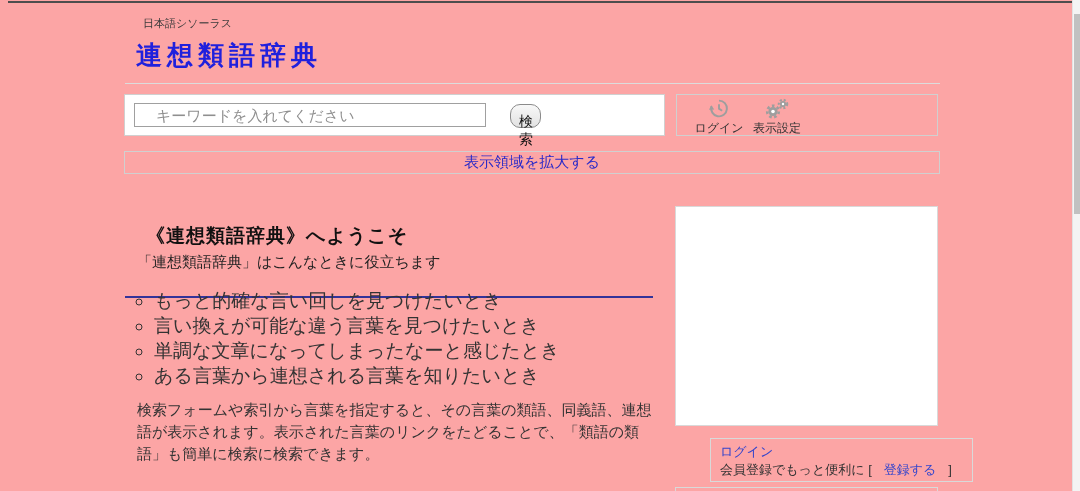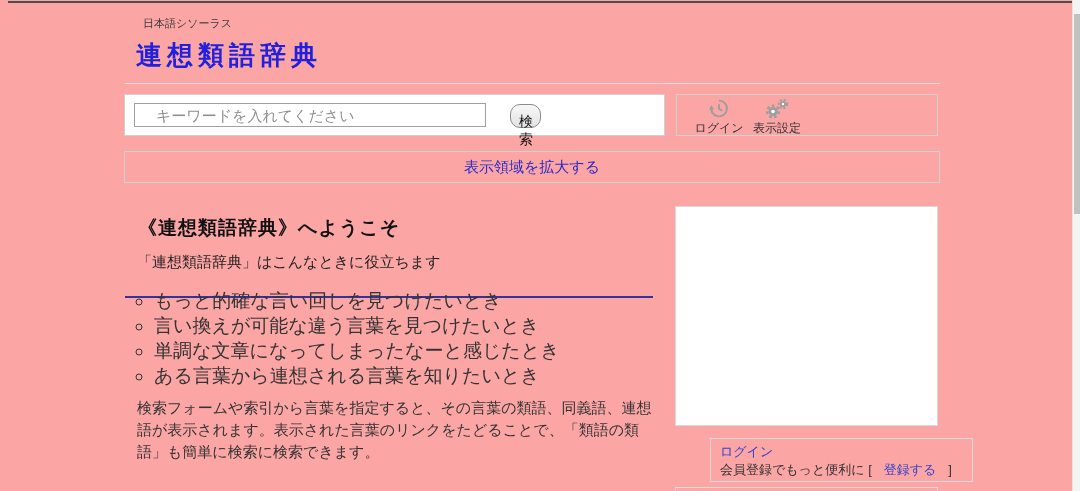--- a/index.html
+++ b/index.html
@@ -45,40 +45,40 @@
   .tools-box {
     position: absolute; left: 676px; top: 94px; width: 262px; height: 42px;
     border: 1px solid #d0d0d0; display: flex; align-items: flex-start; padding: 3px 0 0 13px;
   }
   .tool { display: flex; flex-direction: column; align-items: center; width: 58px; cursor: pointer; }
   .tool-icon { height: 21px; display: flex; align-items: center; justify-content: center; }
   .tool-label { font-size: 12px; color: #333; margin-top: 1px; white-space: nowrap; }
 
   
   .expand-bar {
-    position: absolute; left: 124px; top: 151px; width: 816px; height: 32px;
+    position: absolute; left: 124px; top: 151px; width: 816px; height: 23px;
     border: 1px solid #d0d0d0; display: flex; align-items: center; justify-content: center;
   }
   .expand-link { font-size: 15px; color: #2a2ac8; cursor: pointer; text-decoration: none; }
 
   
-  .welcome { position: absolute; left: 130px; top: 207px; margin: 8px; font-size: 19px; font-weight: bold; color: #111; letter-spacing: 1px; }
+  .welcome { position: absolute; left: 130px; top: 207px; margin: 16px; font-size: 19px; font-weight: bold; color: #111; letter-spacing: 1px; }
   .section-head {
     position: absolute; left: 125px; top: 253px; width: 528px;
     padding: 0 0 24px 12px; font-size: 15px; color: #222;
     border-bottom: 2px solid #333399;
   }
   .use-cases {
     position: absolute; left: 128px; top: 288px; margin: 0; padding-left: 26px;
     list-style: circle; font-size: 19px; color: #333;
   }
   .use-cases li { line-height: 25px; }
   .desc {
     position: absolute; left: 137px; top: 399px; width: 522px; margin: 0;
-    font-size: 15px; line-height: 22px; color: #333; font-family: Liberation Mono, monospace;
+    font-size: 15px; line-height: 22px; color: #333;
   }
 
   
   .ad-box { position: absolute; left: 675px; top: 206px; width: 263px; height: 220px; border: 1px solid #d9d9d9; background: #fff; }
   .login-box {
     position: absolute; left: 710px; top: 438px; width: 263px; height: 44px;
     border: 1px solid #d9d9d9; padding: 5px 9px; font-size: 13px; line-height: 16px;
   }
   .login-link { color: #3344cc; text-decoration: none; cursor: pointer; display: inline-block; margin-bottom: 2px; }
   .register-line { color: #333; }

